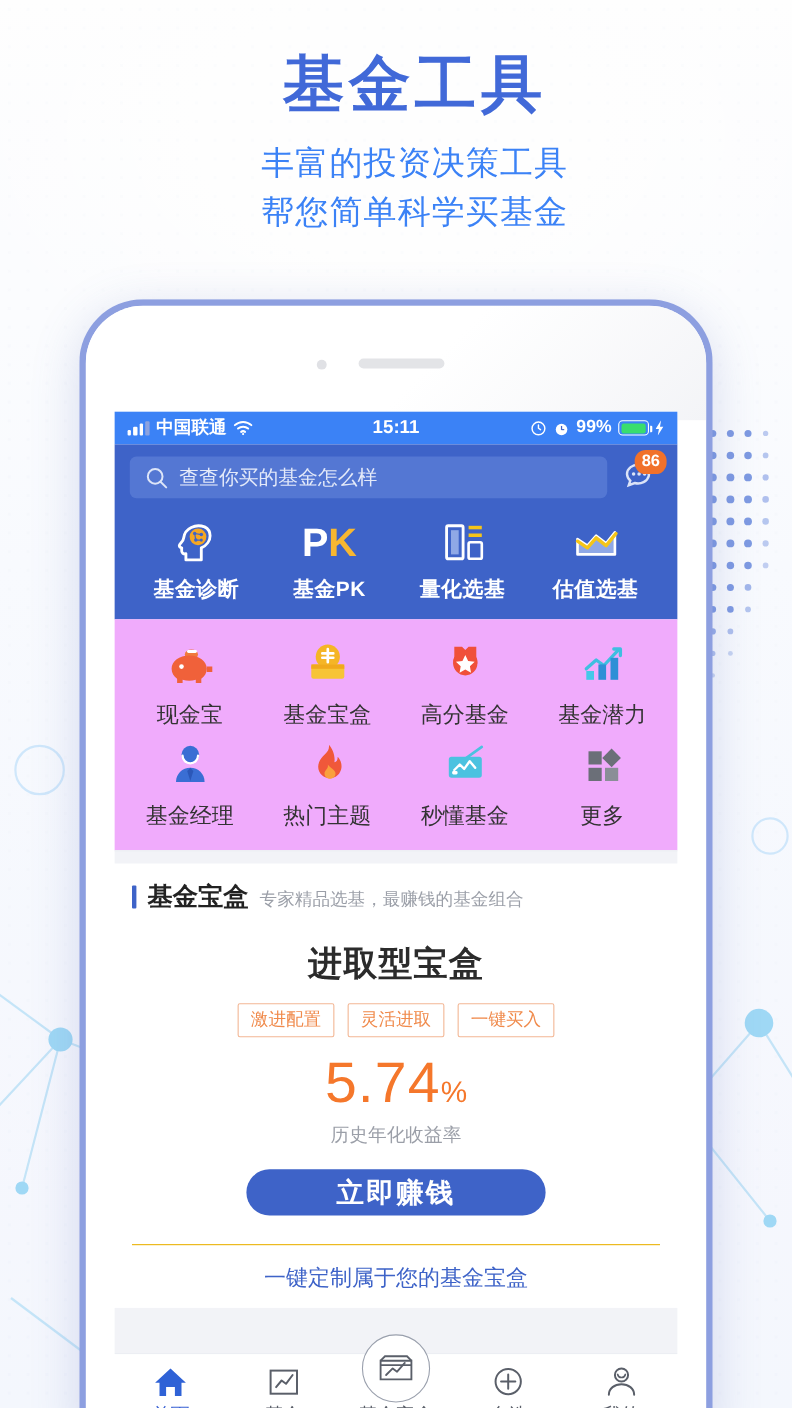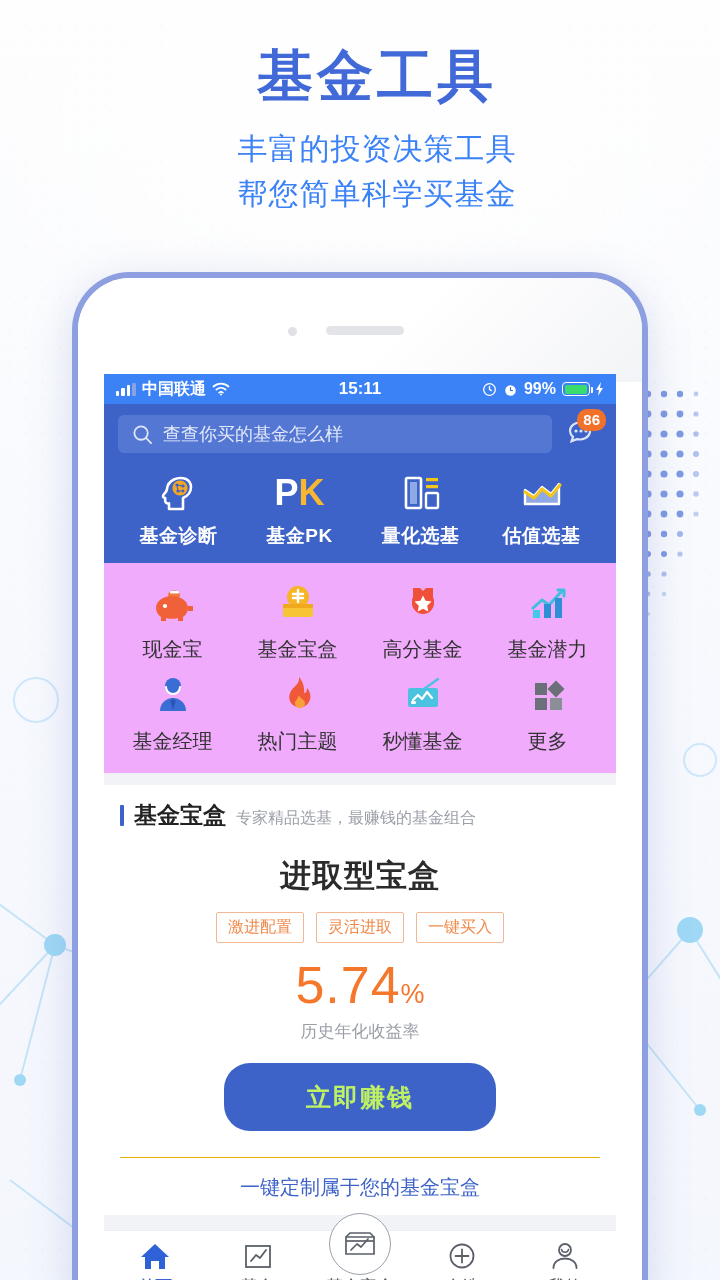--- a/index.html
+++ b/index.html
@@ -144,22 +144,22 @@
   .tag {
     border: 1px solid #f3b795; color: #f08a4b; font-size: 16px;
     padding: 4px 11px; border-radius: 2px;
   }
   #rate { margin-top: 16px; color: #f5772b; line-height: 1; }
   #rate .num { font-size: 52px; font-weight: 300; letter-spacing: 1px; }
   #rate .pct { font-size: 27px; font-weight: 400; }
   #rate-label { margin-top: 9px; font-size: 17px; color: #9b9fa8; }
 
   #cta {
-    margin: 20px auto 0; width: 272px; height: 68px; border-radius: 26px;
-    background: #3e63c8; color: #bef264; font-size: 25px; font-weight: 700;
+    margin: 20px auto 0; width: 272px; height: 42px; border-radius: 26px;
+    background: #3e63c8; color: #ffffff; font-size: 25px; font-weight: 700;
     display: flex; align-items: center; justify-content: center; letter-spacing: 2px;
     border: none; cursor: pointer; font-family: inherit;
   }
   #custom-link {
     margin-top: 26px; border-top: 1px solid #eab308; padding: 16px 0 14px;
     font-size: 20px; color: #3e63c8; text-align: center;
   }
 
   #tab-spacer { flex: 1; background: #f2f3f7; min-height: 8px; }
 

